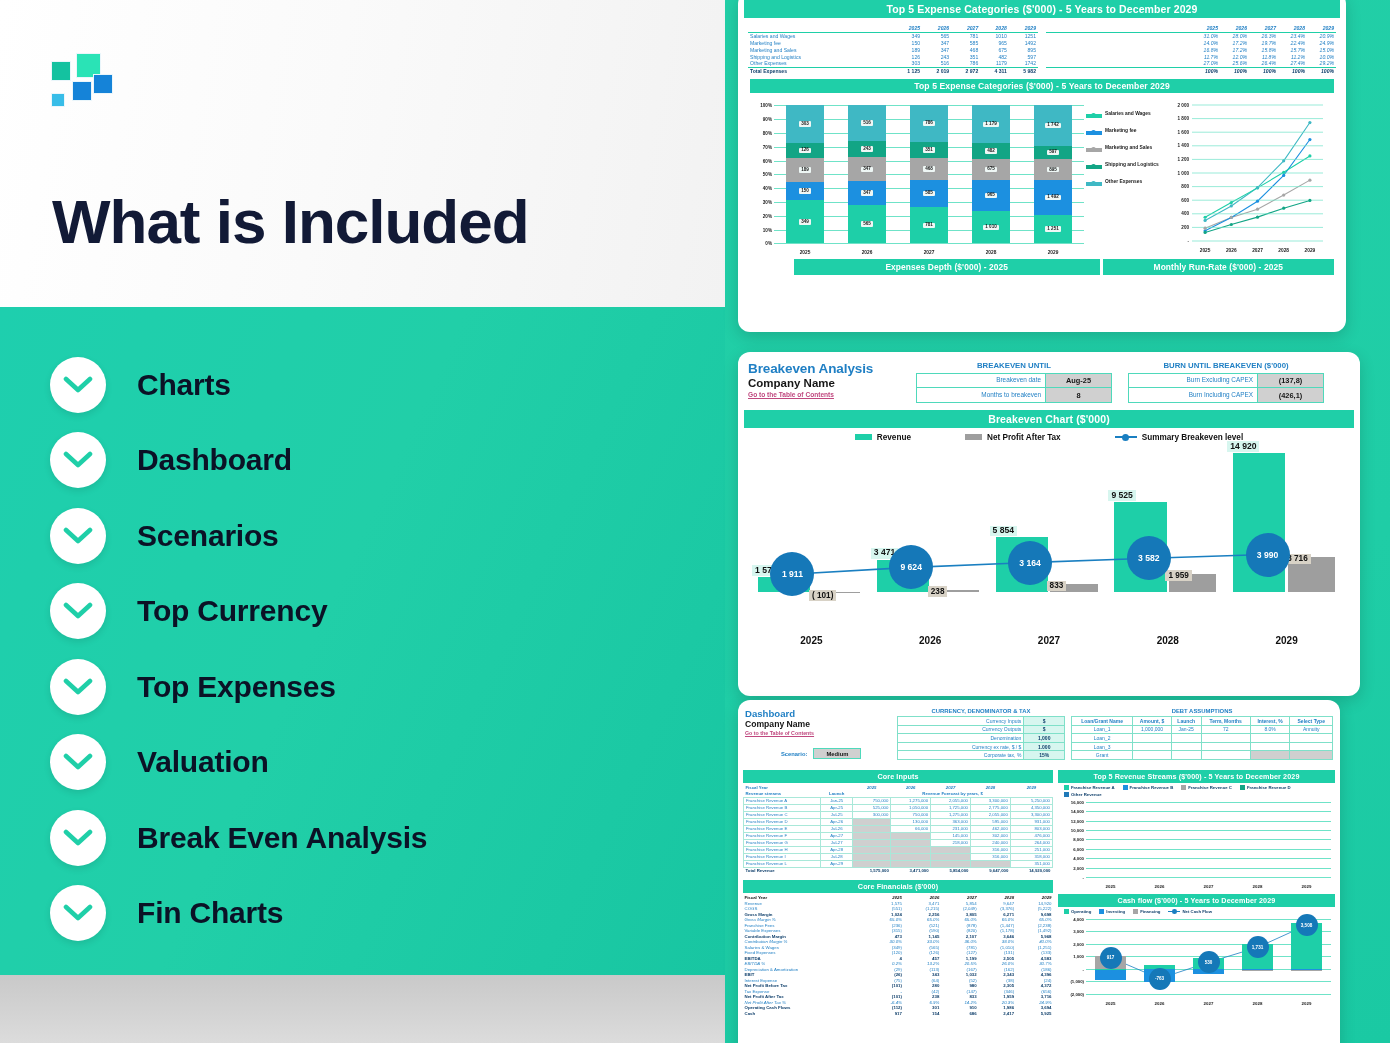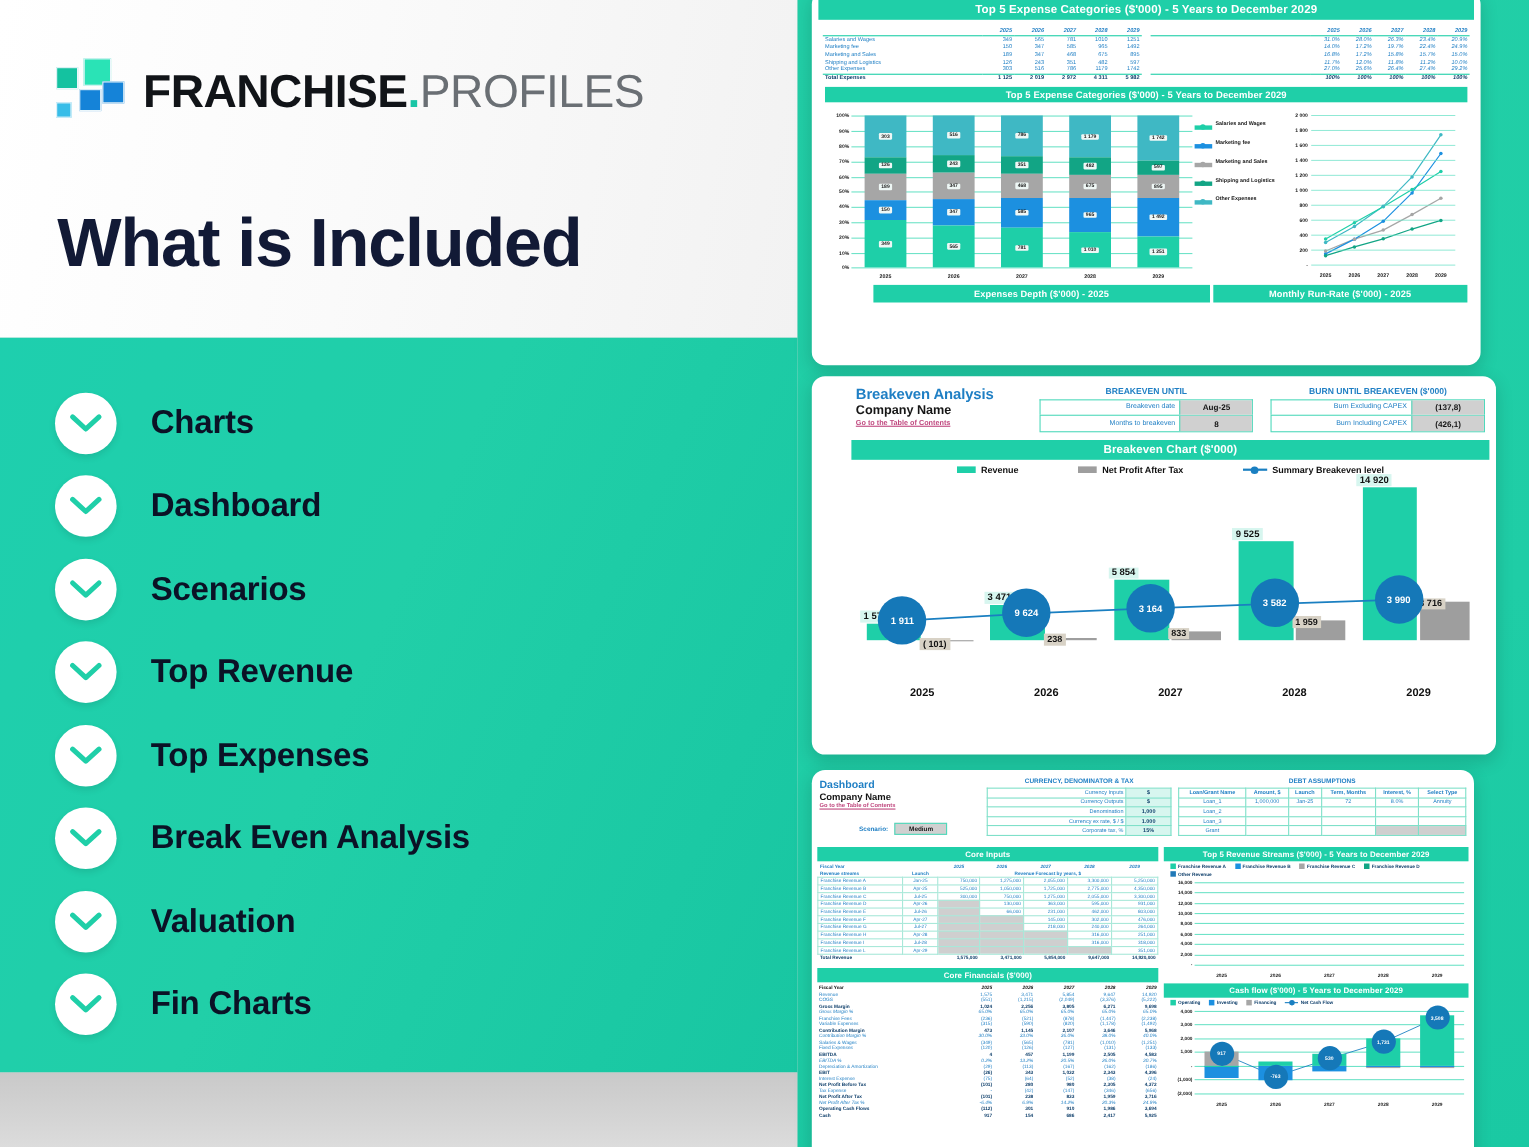--- a/index.html
+++ b/index.html
@@ -60,21 +60,21 @@
     margin-left: 31px; font-size: 30px; font-weight: 700; color: #0b1226;
     letter-spacing: -0.2px; white-space: nowrap;
   }
 
   
   .card {
     position: absolute; background: #ffffff; border-radius: 12px;
     box-shadow: 0 5px 16px rgba(0,0,0,0.16); overflow: hidden;
   }
   #card-expenses  { left: 738px; top: -8px;  width: 608px; height: 340px; }
-  #card-breakeven { left: 738px; top: 342px; width: 622px; height: 344px; padding-left: 30px; }
+  #card-breakeven { left: 738px; top: 352px; width: 622px; height: 344px; }
   #card-dashboard { left: 738px; top: 700px; width: 602px; height: 360px; }
 
   
   .band {
     background: #1fcfa8; color: #ffffff; font-weight: 700;
     text-align: center; letter-spacing: 0.1px;
   }
 
   
   #exp-inner { padding: 8px 6px 0 6px; }
@@ -227,23 +227,20 @@
 <div id="bg-right"></div>
 
 <div id="logo-area">
   <div id="logo-mark">
     <div class="sq" id="sq-1"></div>
     <div class="sq" id="sq-2"></div>
     <div class="sq" id="sq-3"></div>
     <div class="sq" id="sq-4"></div>
     <div class="sq" id="sq-5"></div>
   </div>
-  <div id="logo-text">
-    <span class="strong">FRANCHISE</span><span class="dot">.</span><span class="light">PROFILES</span>
-  </div>
 </div>
 
 <div id="page-title">What is Included</div>
 
 <div id="feature-list">
   <div class="feature-row">
     <div class="chev-circle">
       <svg width="30" height="18" viewBox="0 0 30 18">
           <path d="M3 3 L15 14 L27 3" fill="none" stroke="#1fcfa8" stroke-width="4.6" stroke-linecap="round" stroke-linejoin="round"></path>
         </svg>
@@ -265,45 +262,45 @@
         </svg>
     </div>
     <div class="feature-label">Scenarios</div>
   </div>
   <div class="feature-row">
     <div class="chev-circle">
       <svg width="30" height="18" viewBox="0 0 30 18">
           <path d="M3 3 L15 14 L27 3" fill="none" stroke="#1fcfa8" stroke-width="4.6" stroke-linecap="round" stroke-linejoin="round"></path>
         </svg>
     </div>
-    <div class="feature-label">Top Revenue</div>
+    <div class="feature-label">Top Currency</div>
   </div>
   <div class="feature-row">
     <div class="chev-circle">
       <svg width="30" height="18" viewBox="0 0 30 18">
           <path d="M3 3 L15 14 L27 3" fill="none" stroke="#1fcfa8" stroke-width="4.6" stroke-linecap="round" stroke-linejoin="round"></path>
         </svg>
     </div>
     <div class="feature-label">Top Expenses</div>
   </div>
   <div class="feature-row">
     <div class="chev-circle">
       <svg width="30" height="18" viewBox="0 0 30 18">
           <path d="M3 3 L15 14 L27 3" fill="none" stroke="#1fcfa8" stroke-width="4.6" stroke-linecap="round" stroke-linejoin="round"></path>
         </svg>
     </div>
-    <div class="feature-label">Break Even Analysis</div>
+    <div class="feature-label">Valuation</div>
   </div>
   <div class="feature-row">
     <div class="chev-circle">
       <svg width="30" height="18" viewBox="0 0 30 18">
           <path d="M3 3 L15 14 L27 3" fill="none" stroke="#1fcfa8" stroke-width="4.6" stroke-linecap="round" stroke-linejoin="round"></path>
         </svg>
     </div>
-    <div class="feature-label">Valuation</div>
+    <div class="feature-label">Break Even Analysis</div>
   </div>
   <div class="feature-row">
     <div class="chev-circle">
       <svg width="30" height="18" viewBox="0 0 30 18">
           <path d="M3 3 L15 14 L27 3" fill="none" stroke="#1fcfa8" stroke-width="4.6" stroke-linecap="round" stroke-linejoin="round"></path>
         </svg>
     </div>
     <div class="feature-label">Fin Charts</div>
   </div>
 </div>

